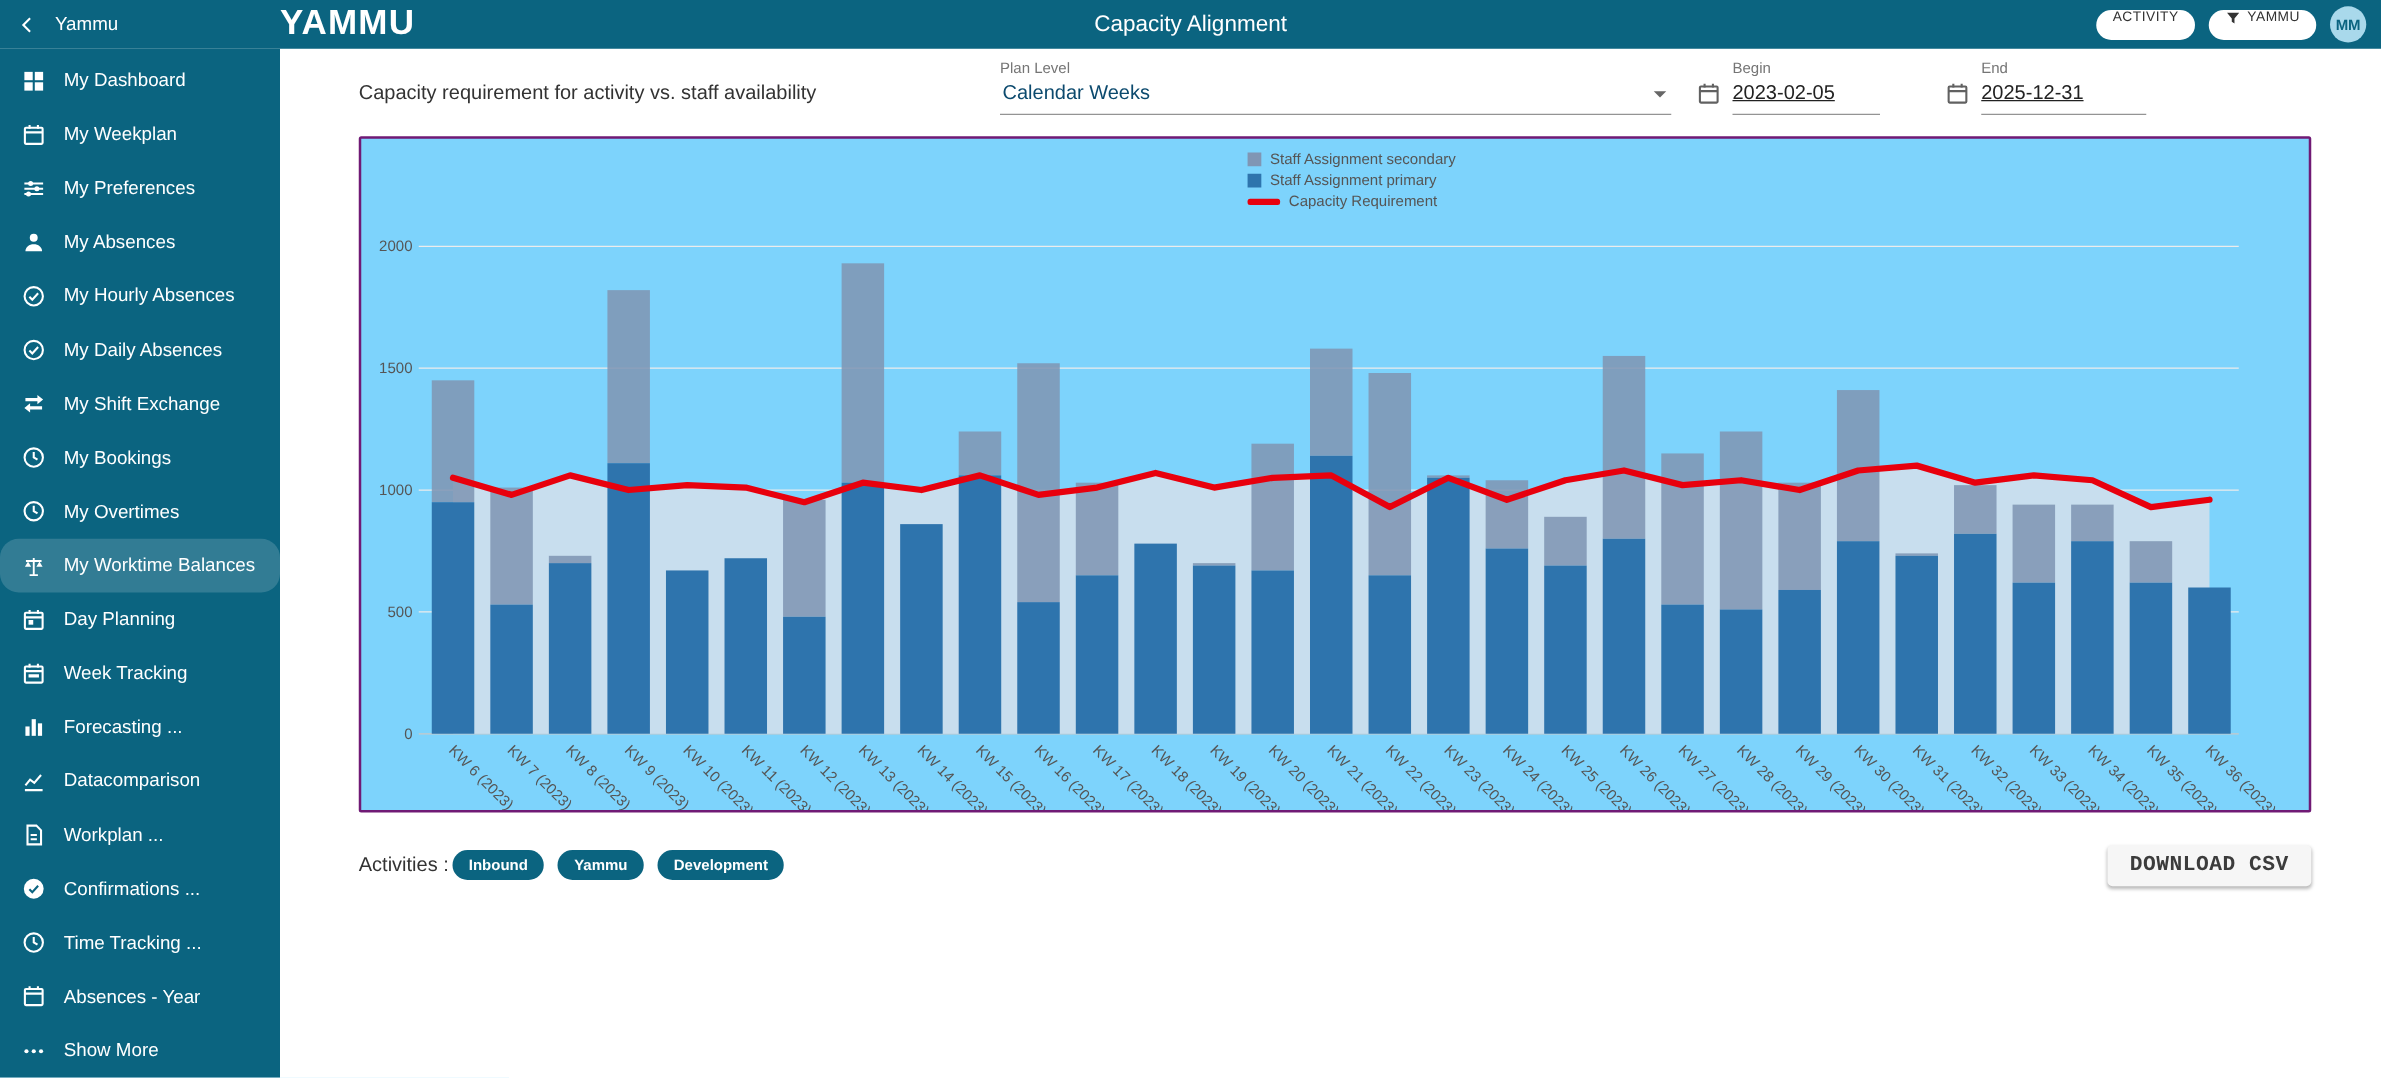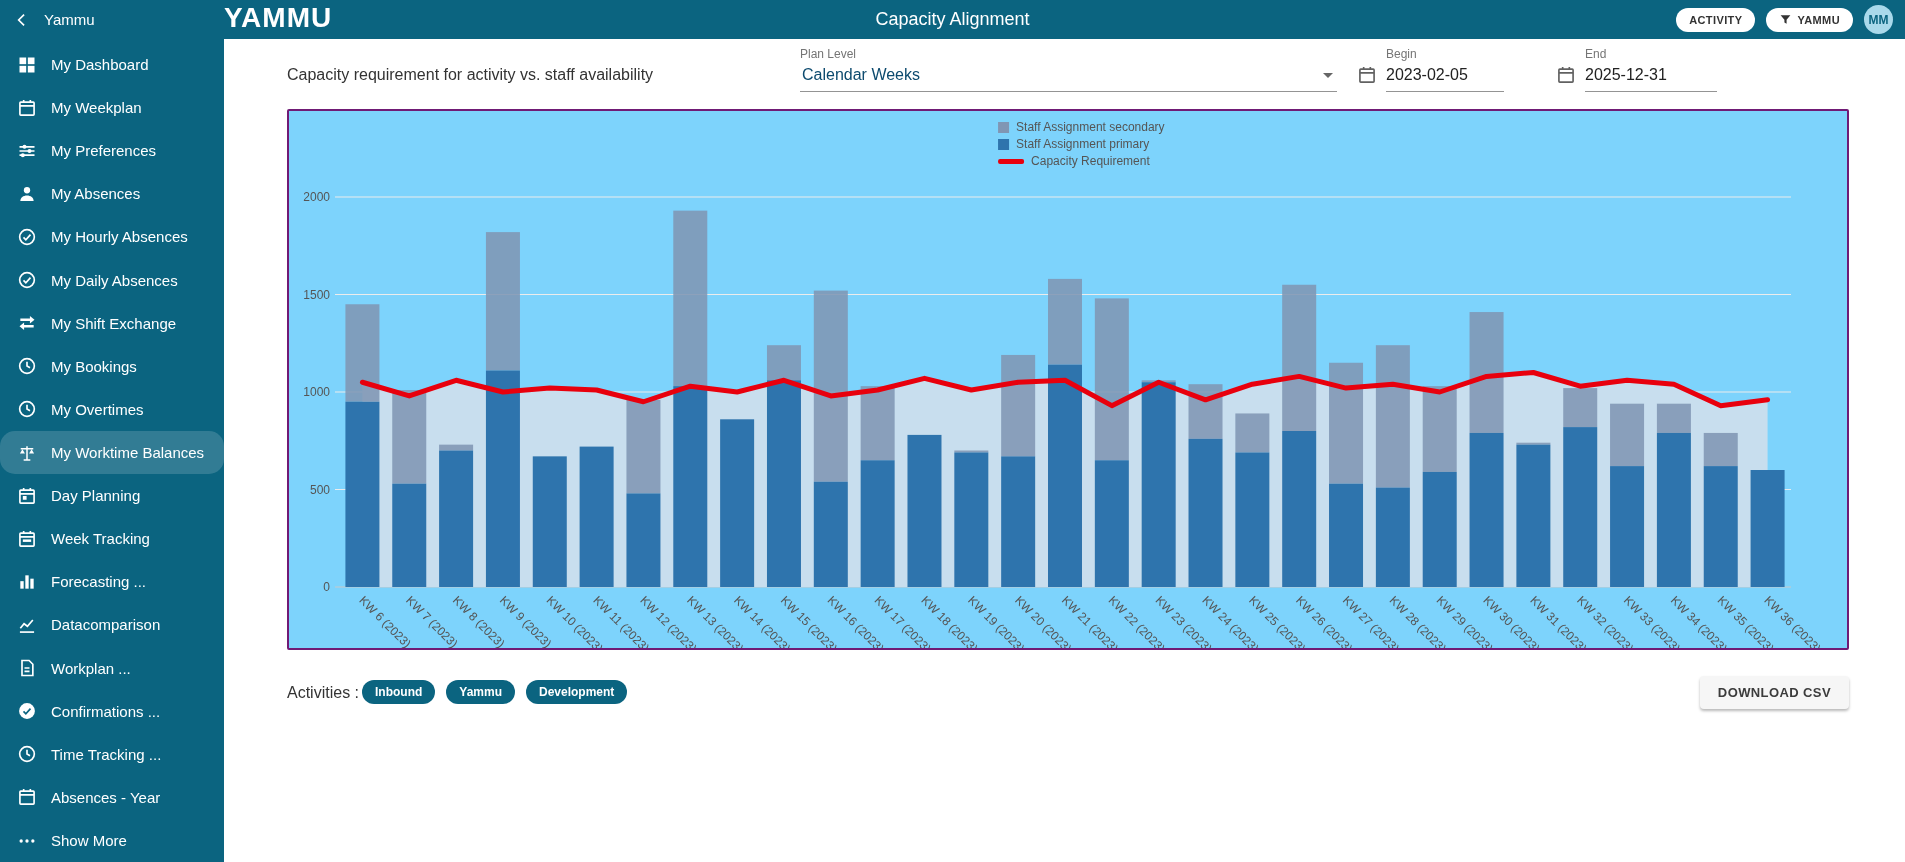--- a/index.html
+++ b/index.html
@@ -13,22 +13,22 @@
     background: var(--teal); display: flex; align-items: center; z-index: 5; }
   .appbar-left { flex: 0 0 224px; display: flex; align-items: center; gap: 10px;
     padding-left: 12px; color: #fff; font-size: 15px; }
   .back-btn { width: 22px; height: 22px; display: flex; align-items: center; cursor: pointer; color:#fff; }
   .back-btn svg { width: 20px; height: 20px; }
   .logo { color: #fff; font-size: 28px; font-weight: 800; letter-spacing: 1px; line-height: 1; margin-top: -3px; }
   .appbar-title { position: absolute; left: 0; right: 0; text-align: center; color: #fff;
     font-size: 18px; font-weight: 400; pointer-events: none; }
   .appbar-actions { margin-left: auto; display: flex; align-items: center; gap: 11px; padding-right: 12px; z-index: 6; }
   .pill { background: #fff; border: none; border-radius: 12px; height: 24px; padding: 0 13px;
-    font-family: "Liberation Sans", sans-serif; font-size: 11px; font-weight: 700; color: #333;
-    letter-spacing: 0.4px; display: flex; align-items: center; gap: 5px; cursor: pointer; }
+    font-family: "Liberation Sans", sans-serif; font-size: 11px; font-weight: 400; color: #333;
+    letter-spacing: 0.4px; display: flex; gap: 5px; cursor: pointer; }
   .pill svg { width: 13px; height: 13px; }
   .avatar { width: 29px; height: 29px; border-radius: 50%; background: #a9d9eb; color: var(--teal);
     display: flex; align-items: center; justify-content: center; font-size: 12px; font-weight: 700; cursor: pointer; }
 
   
   .sidebar { position: absolute; left: 0; top: 39px; width: 224px; bottom: 0;
     background: var(--teal); color: #fff; }
   .nav { display: flex; flex-direction: column; height: 100%; padding-top: 4px; }
   .nav-item { flex: 1; display: flex; align-items: center; gap: 14px; padding-left: 17px;
     font-size: 15px; cursor: pointer; white-space: nowrap; }
@@ -44,21 +44,21 @@
   .plan-level { position: absolute; left: 576px; top: 8px; width: 537px; cursor: pointer; }
   .field-label { font-size: 12px; color: #757575; }
   .plan-value-row { display: flex; align-items: center; justify-content: space-between;
     border-bottom: 1px solid #949494; padding: 5px 2px 7px 2px; font-size: 16px; color: #0c4a6e; }
   .caret { width: 0; height: 0; border-left: 5px solid transparent; border-right: 5px solid transparent;
     border-top: 5px solid #666; margin-right: 2px; }
 
   .date-field { position: absolute; top: 8px; display: flex; align-items: flex-end; gap: 9px; }
   .date-field .cal-icon { width: 20px; height: 20px; color: #616161; margin-bottom: 7px; cursor: pointer; }
   .date-field .cal-icon svg { width: 20px; height: 20px; }
-  .date-col .date-value { border-bottom: 1px solid #949494; padding: 5px 0 7px 0; font-size: 16px; color: #222; }
+  .date-col .date-value { border-bottom: 1px solid #949494; padding: 5px 0 7px 0; font-size: 16px; color: #222; text-decoration: underline; }
   #begin-field { left: 1133px; } #begin-field .date-value { width: 118px; }
   #end-field { left: 1332px; } #end-field .date-value { width: 132px; }
 
   
   .chart-card { position: absolute; left: 63px; top: 70px; width: 1562px; height: 541px;
     border: 2px solid #701a75; border-radius: 2px; background: #7dd3fc; overflow: hidden; }
   .legend { position: absolute; top: 9px; left: 50%; transform: translateX(-42%);
     display: flex; flex-direction: column; gap: 3px; z-index: 2; }
   .legend-item { display: flex; align-items: center; gap: 7px; font-size: 12px; color: #555; }
   .sw-square { width: 11px; height: 11px; }
@@ -66,21 +66,21 @@
   #chart-svg { position: absolute; left: 0; top: 0; }
   #chart-svg text { font-family: "Liberation Sans", sans-serif; font-size: 12px; fill: #555; }
 
   
   .activities-label { position: absolute; left: 63px; top: 645px; font-size: 16px; color: #333; }
   .chips { position: absolute; left: 138px; top: 641px; display: flex; gap: 11px; }
   .chip { background: var(--teal); color: #fff; font-size: 12px; font-weight: 700;
     padding: 5px 13px; border-radius: 12px; cursor: pointer; }
   .download-btn { position: absolute; right: 56px; top: 637px; height: 33px; padding: 0 18px;
     background: #f6f6f6; border: none; border-radius: 4px; box-shadow: 0 2px 3px rgba(0,0,0,0.28);
-    font-family: Liberation Sans, sans-serif; font-size: 13px; font-weight: 700; color: #3c3c3c;
+    font-family: Liberation Mono, monospace; font-size: 17px; font-weight: 700; color: #3c3c3c;
     letter-spacing: 0.4px; cursor: pointer; }
 </style>
 </head>
 <body>
 
 <header class="appbar">
   <div class="appbar-left">
     <span class="back-btn">
       <svg viewBox="0 0 24 24" fill="none" stroke="currentColor" stroke-width="2">
           <path d="M14.5 5.5L8 12l6.5 6.5"></path>

